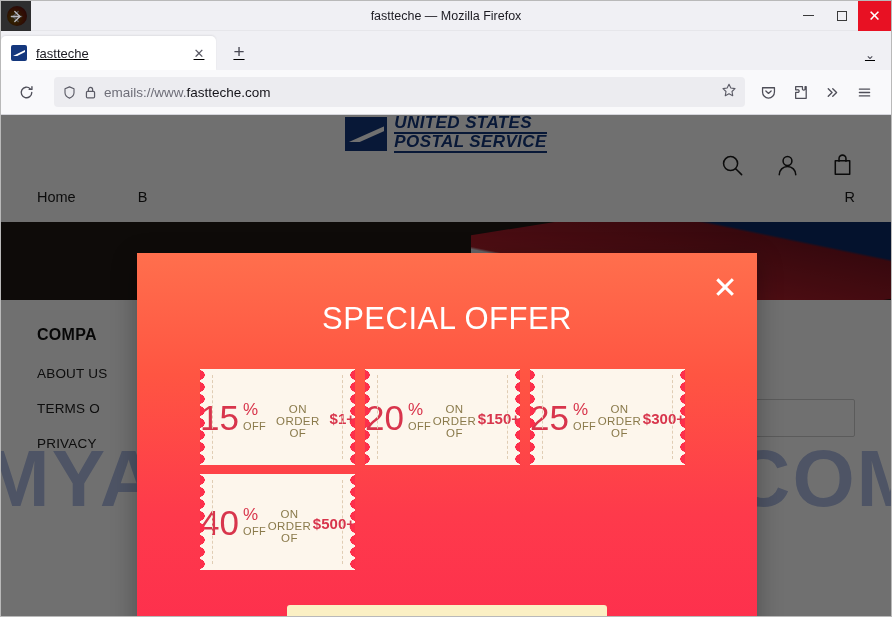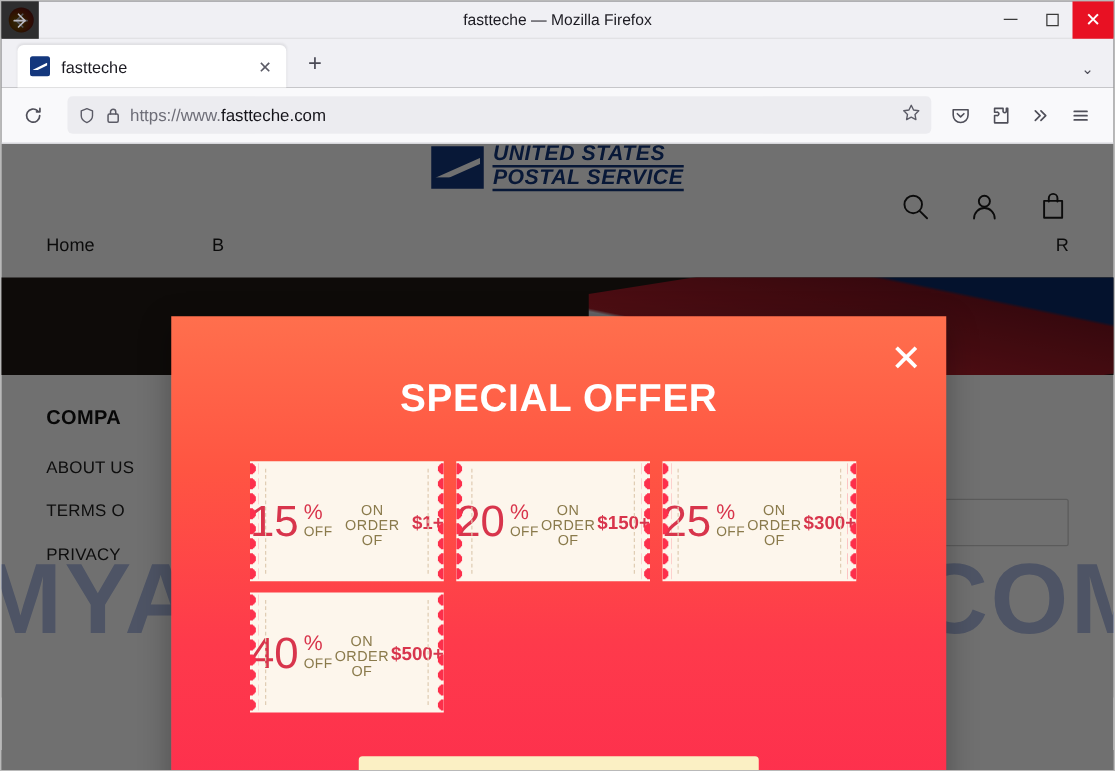--- a/index.html
+++ b/index.html
@@ -43,21 +43,22 @@
     color: #3a3a3a; font-size: 13px;
   }
   .winbtn.close { background: #e81123; color: #fff; font-size: 15px; }
   .winbtn .min { display:block; width: 11px; height: 1px; background: #3a3a3a; }
   .winbtn .max { display:block; width: 10px; height: 10px; border: 1px solid #3a3a3a; }
 
   
   .tabstrip {
     height: 39px; background: #f0f0f4;
     display: flex; align-items: flex-end; position: relative;
-    padding-left: 13px;
+    padding-left: 0;
+    text-decoration: underline;
   }
   .tab {
     width: 215px; height: 34px; background: #fff;
     border-radius: 5px 5px 0 0;
     display: flex; align-items: center; padding: 0 8px 0 10px;
     box-shadow: 0 -1px 2px rgba(0,0,0,.07);
   }
   .tab-favicon {
     width: 16px; height: 16px; flex: 0 0 auto; margin-right: 9px;
     background: #14377d; border-radius: 2px;
@@ -117,21 +118,21 @@
   .usps-words { line-height: 0.95; }
   .usps-words div {
     font-family: "Liberation Sans", sans-serif;
     font-weight: 700; font-style: italic; font-size: 17px;
     color: #14377d; letter-spacing: .4px;
     border-bottom: 2px solid #14377d; padding-bottom: 1px;
   }
   .hdr-icons { margin-left: auto; display: flex; gap: 30px; color: #1b1b1b; }
   .site-nav {
     height: 50px; background: #fff; display: flex; align-items: center;
-    padding: 0 36px; gap: 94px; font-size: 14.5px; color: #1b1b1b;
+    padding: 0 36px; gap: 62px; font-size: 14.5px; color: #1b1b1b;
   }
   .hero { height: 78px; background: #211a16; position: relative; overflow: hidden; }
   .hero::before {
     content:""; position:absolute; right:0; top:-20px; width: 420px; height: 130px;
     background: linear-gradient(200deg, #0b2a66 0%, #0b2a66 32%, #7e1420 33%, #b3202c 58%, #e9e9ef 59%, #e9e9ef 70%, #0b2a66 71%);
     transform: skewY(-9deg);
   }
   .site-footer { background: #fff; height: 300px; padding: 26px 36px 0; position: relative; }
   .footer-cols { display: flex; }
   .fcol-left { width: 300px; }
@@ -161,21 +162,21 @@
     background: linear-gradient(180deg, #ff6f4d 0%, #ff5542 28%, #fe3a4b 60%, #fd2a4e 100%);
     box-shadow: 0 6px 24px rgba(0,0,0,.30);
     overflow: hidden;
   }
   .modal-close {
     position: absolute; right: 17px; top: 20px; width: 30px; height: 30px;
     display: flex; align-items: center; justify-content: center;
     color: #fff; font-size: 30px; font-weight: 300; line-height: 1;
   }
   .modal-title {
-    text-align: center; color: #fff; font-weight: 700;
+    text-align: center; color: #fff; font-weight: 400;
     font-size: 31px; letter-spacing: .5px; margin-top: 48px;
   }
   .coupons {
     display: flex; flex-wrap: wrap; gap: 9px 10px;
     padding: 0 63px; margin-top: 32px;
   }
   .coupon {
     position: relative; width: 155px; height: 96px;
     background: #fdf6ec;
     display: flex; align-items: center; justify-content: center;
@@ -264,21 +265,21 @@
         <svg width="15" height="15" viewBox="0 0 20 20" fill="none" stroke="currentColor" stroke-width="1.5">
           <path d="M10 2.5 L16 5 v5.2c0 3.4-2.6 5.9-6 7.3-3.4-1.4-6-3.9-6-7.3V5z" stroke-linejoin="round"></path>
         </svg>
       </span>
       <span class="u-lock">
         <svg width="13" height="15" viewBox="0 0 16 18" fill="none" stroke="currentColor" stroke-width="1.5">
           <rect x="3" y="7.5" width="10" height="8" rx="1.4"></rect>
           <path d="M5.4 7.5V5.4a2.6 2.6 0 0 1 5.2 0v2.1" stroke-linecap="round"></path>
         </svg>
       </span>
-      <span class="url-text"><span>https://www.</span><b>fastteche.com</b></span>
+      <span class="url-text"><span>emails://www.</span><b>fastteche.com</b></span>
       <span class="u-star">
         <svg width="16" height="16" viewBox="0 0 20 20" fill="none" stroke="currentColor" stroke-width="1.4">
           <path d="M10 2.8 l2.3 4.7 5.2.75-3.75 3.65.9 5.15L10 14.6l-4.65 2.45.9-5.15L2.5 8.25l5.2-.75z" stroke-linejoin="round"></path>
         </svg>
       </span>
     </div>
 
     <div class="tb-right">
       <div class="navicon">
         <svg width="17" height="17" viewBox="0 0 20 20" fill="none" stroke="currentColor" stroke-width="1.5">

